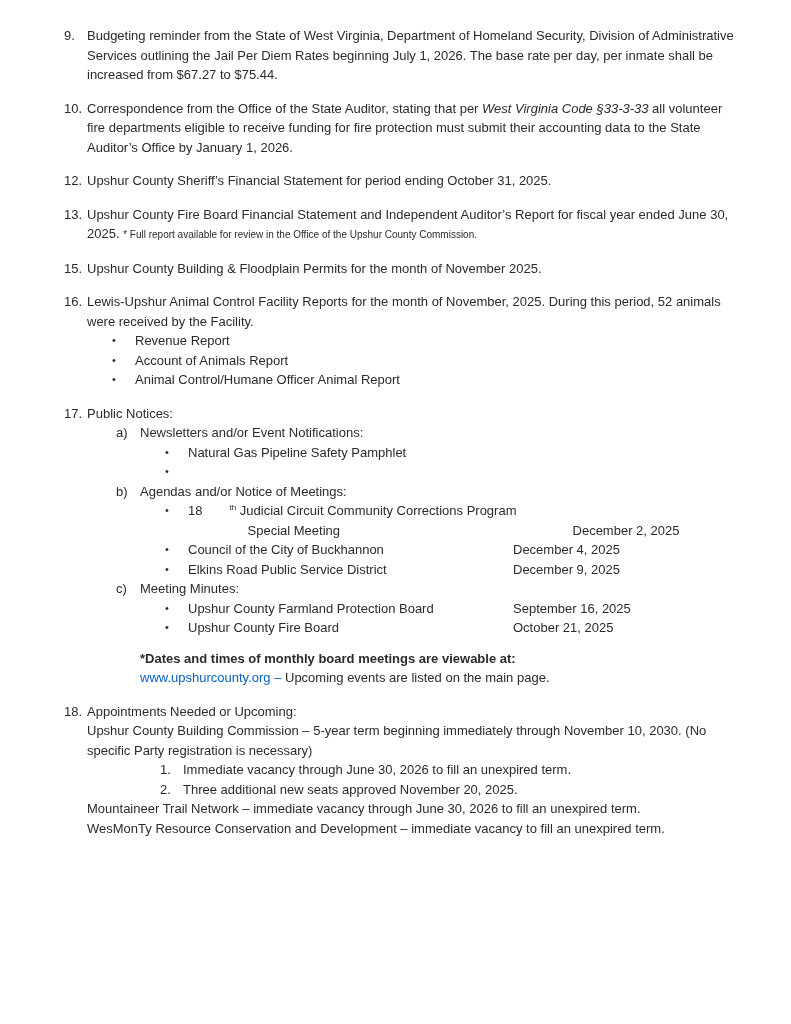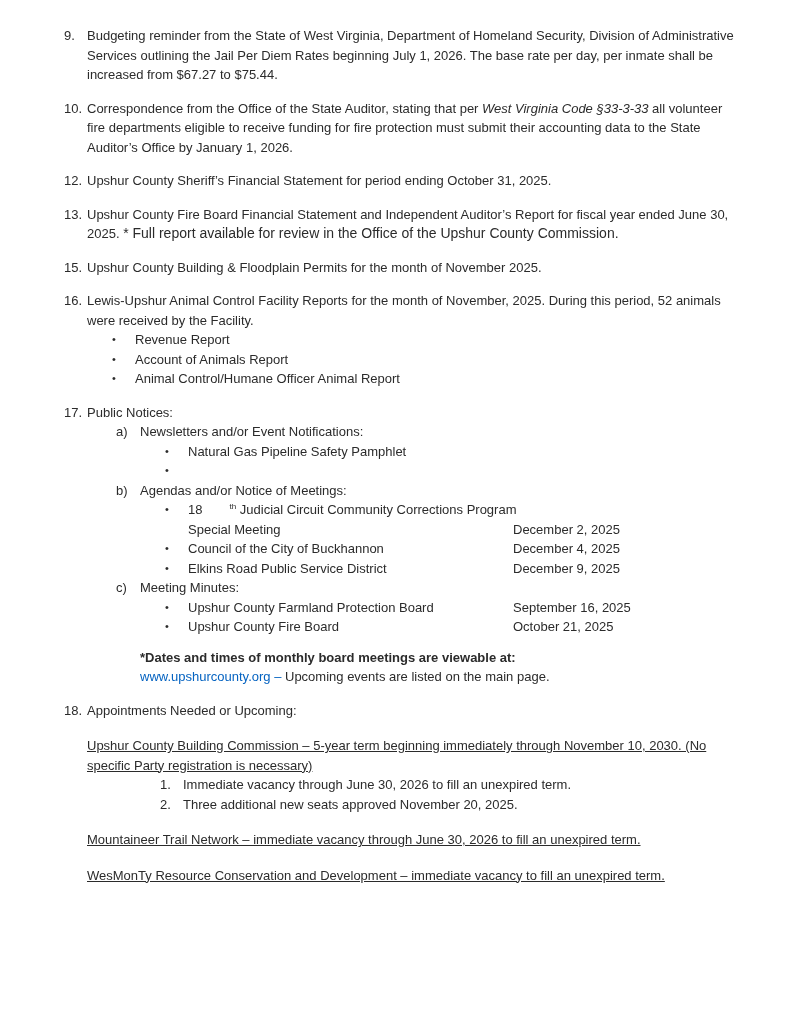--- a/index.html
+++ b/index.html
@@ -19,27 +19,27 @@
   .num{flex:0 0 23px;}
   .body{flex:1;max-width:652px;}
   .ltr-row{display:flex;margin-left:29px;}
   .ltr{flex:0 0 24px;}
   .lbody{flex:1;}
   .brow{display:flex;}
   .ind1{margin-left:25px;}   
   .ind2{margin-left:25px;}   
   .bullet{flex:0 0 23px;font-size:11px;line-height:19.5px;}
   .rowtext{flex:0 0 325px;}
-  .twocol{display:flex;}
+  .twocol{display:flex;justify-content:center;}
   .date{white-space:nowrap;}
   .note{margin-left:53px;margin-top:11px;}
   .bold{font-weight:bold;}
   .link{color:#0563C1;cursor:pointer;}
-  .small{font-size:14px;}
-  .mt{margin-top:16px;text-decoration:underline;}
+  .small{font-size:10px;}
+  .mt{}
   .sub-row{display:flex;margin-left:73px;}
   .subnum{flex:0 0 23px;}
   sup{font-size:0.62em;line-height:0;vertical-align:super;margin-left:27px;}
   i{font-style:italic;}
 </style>
 </head>
 <body>
 
 <div class="page">
 

